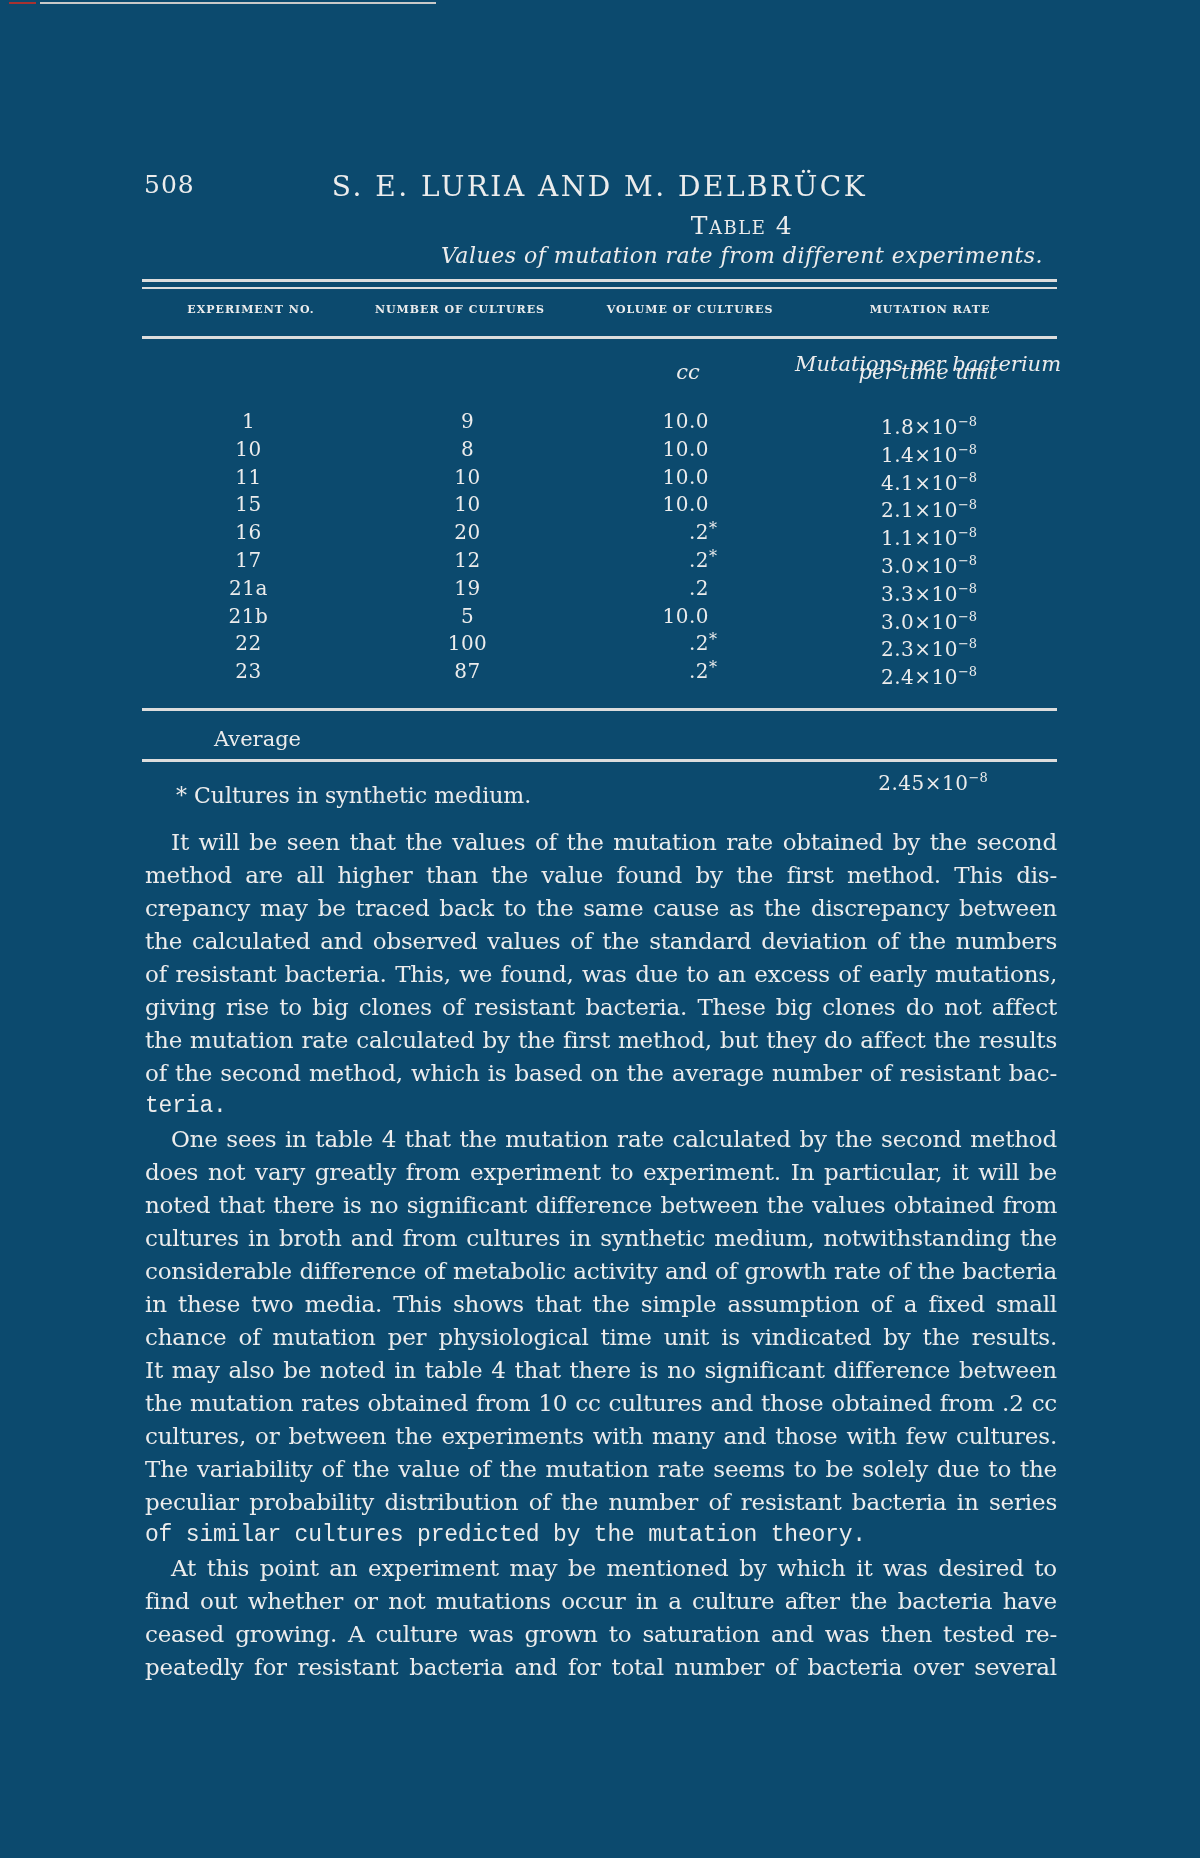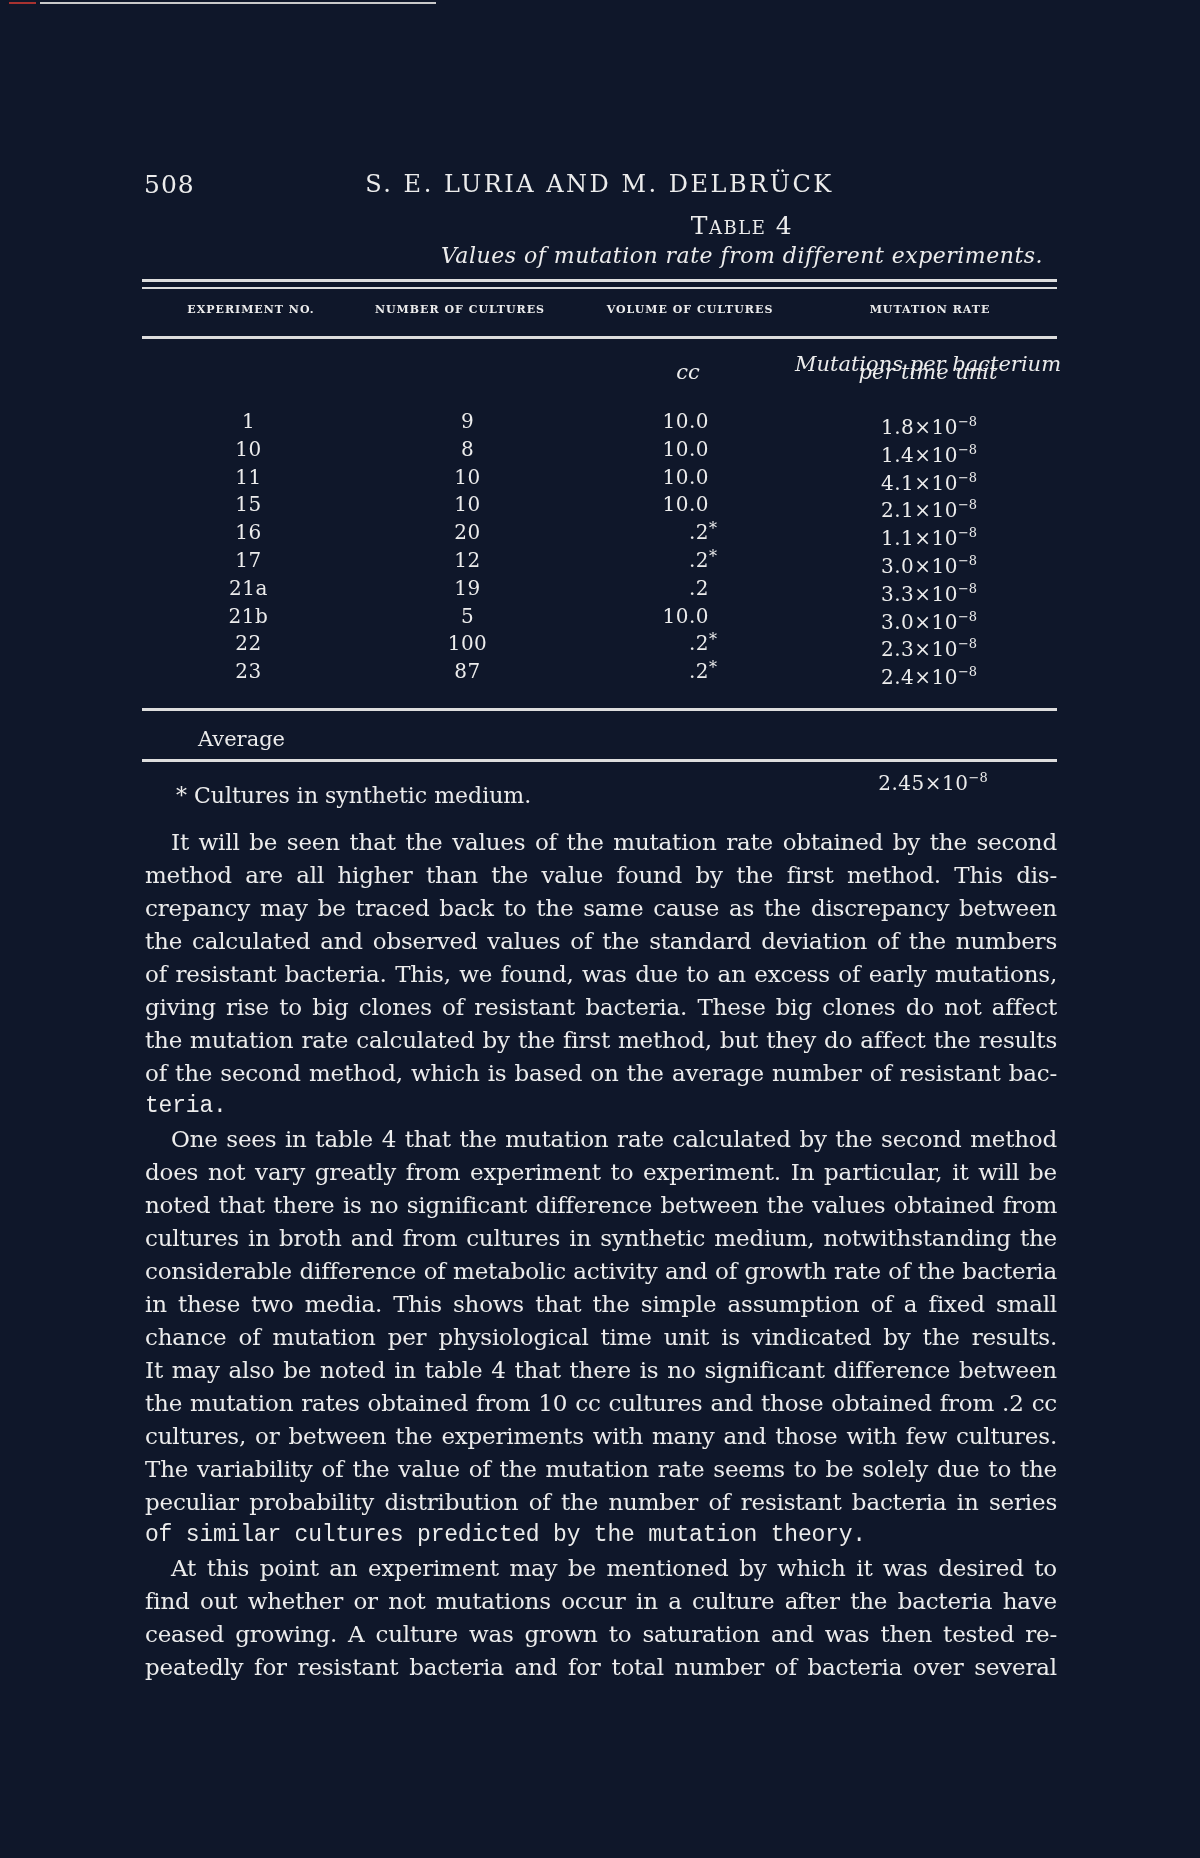--- a/index.html
+++ b/index.html
@@ -1,29 +1,29 @@
 <!DOCTYPE html>
 <html><head>
 <meta charset="utf-8">
 <style>
   html,body { margin:0; padding:0; background:#000; }
   .page {
     position:relative; width:1200px; height:1858px;
-    background:#0f172a; color:#ececec; overflow:hidden;
+    background:#0c4a6e; color:#ececec; overflow:hidden;
     font-family:"DejaVu Serif","Liberation Serif",serif;
   }
   .artifact { position:absolute; top:2px; height:2px; }
   .artifact-red { left:9px; width:27px; background:#a83230; }
   .artifact-white { left:40px; width:396px; background:#c9c9c9; }
 
   .content { position:absolute; left:142px; width:915px; }
 
   .page-header { top:170px; height:28px; }
   .page-num { position:absolute; left:2px; top:0; font-size:25px; letter-spacing:1px; }
-  .authors { position:absolute; left:0; width:100%; text-align:center; font-size:24px; letter-spacing:2.5px; }
+  .authors { position:absolute; left:0; width:100%; text-align:center; font-size:28px; letter-spacing:2.5px; }
 
   .table-title { top:211px; width:100%; text-align:center; font-variant:small-caps; font-size:25px; letter-spacing:1.5px; }
   .table-caption { top:243px; width:100%; text-align:center; font-style:italic; font-size:22px; letter-spacing:0.5px; }
 
   .rule-double { top:279px; height:5px; border-top:3px solid #ddd; border-bottom:2px solid #ddd; }
   .rule { height:3px; background:#ddd; }
   .rule-under-headers { top:336px; }
   .rule-mid { top:708px; }
   .rule-bottom { top:759px; }
 
@@ -40,21 +40,21 @@
   .table-body { top:408px; }
   .trow { display:grid; grid-template-columns:213px 225px 155px 322px; height:27.8px; line-height:27.8px; font-size:20px; letter-spacing:0.5px; }
   .c-exp { text-align:center; }
   .c-num { text-align:center; }
   .c-vol { display:flex; justify-content:flex-end; padding-right:12px; }
   .c-vol .marker { display:inline-block; width:14px; font-size:16px; position:relative; top:-4px; }
   .c-rate { text-align:center; padding-left:66px; }
   sup.exp { font-size:13px; letter-spacing:0; }
 
   .average-row { top:727px; height:26px; font-size:21px; }
-  .avg-label { position:absolute; left:56px; }
+  .avg-label { position:absolute; left:72px; }
   .avg-value { position:absolute; left:791px; transform:translateX(-50%); white-space:nowrap; font-size:20px; letter-spacing:0.5px;margin-top:43px; }
 
   .footnote { top:783px; padding-left:34px; font-size:22px; }
 
   .body-text { position:absolute; left:145px; top:826px; width:912px; font-size:23px; letter-spacing:-0.2px; overflow:hidden; }
   .line { white-space:nowrap; height:33px; line-height:33px; text-align:justify; text-align-last:justify; }
   .line.end { text-align-last:left;font-family:Liberation Mono, monospace; }
   .line.indent { text-indent:26px; }
 </style>
 </head>

